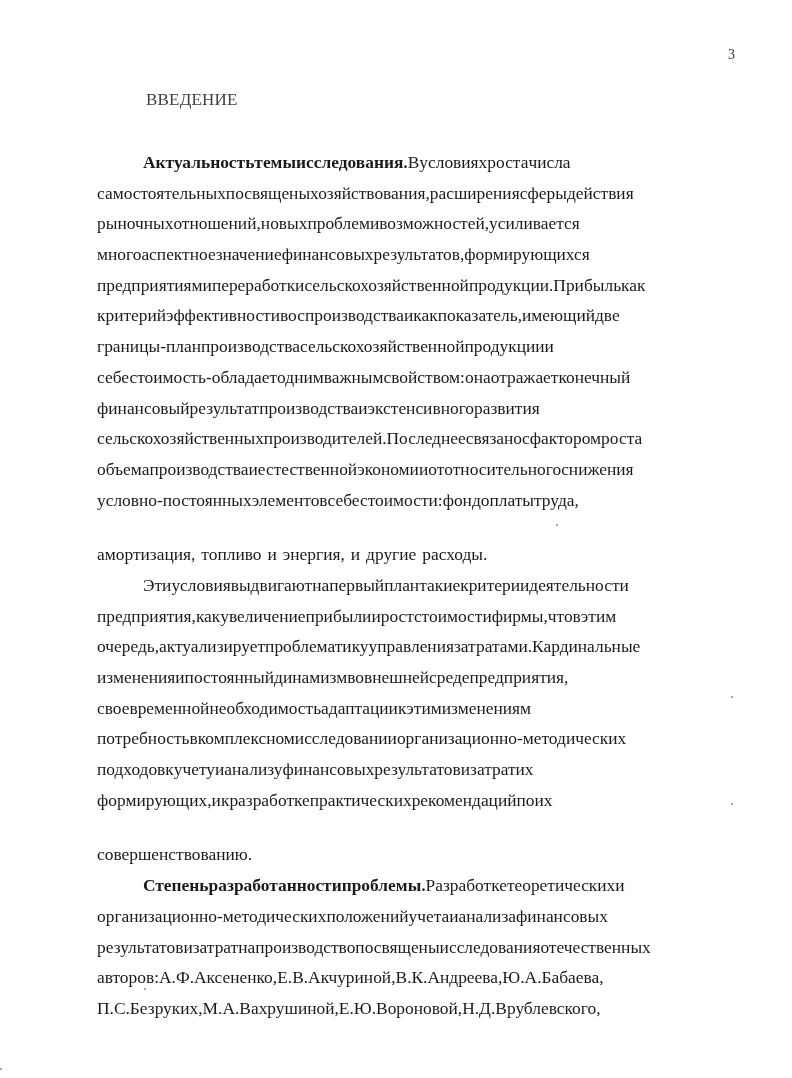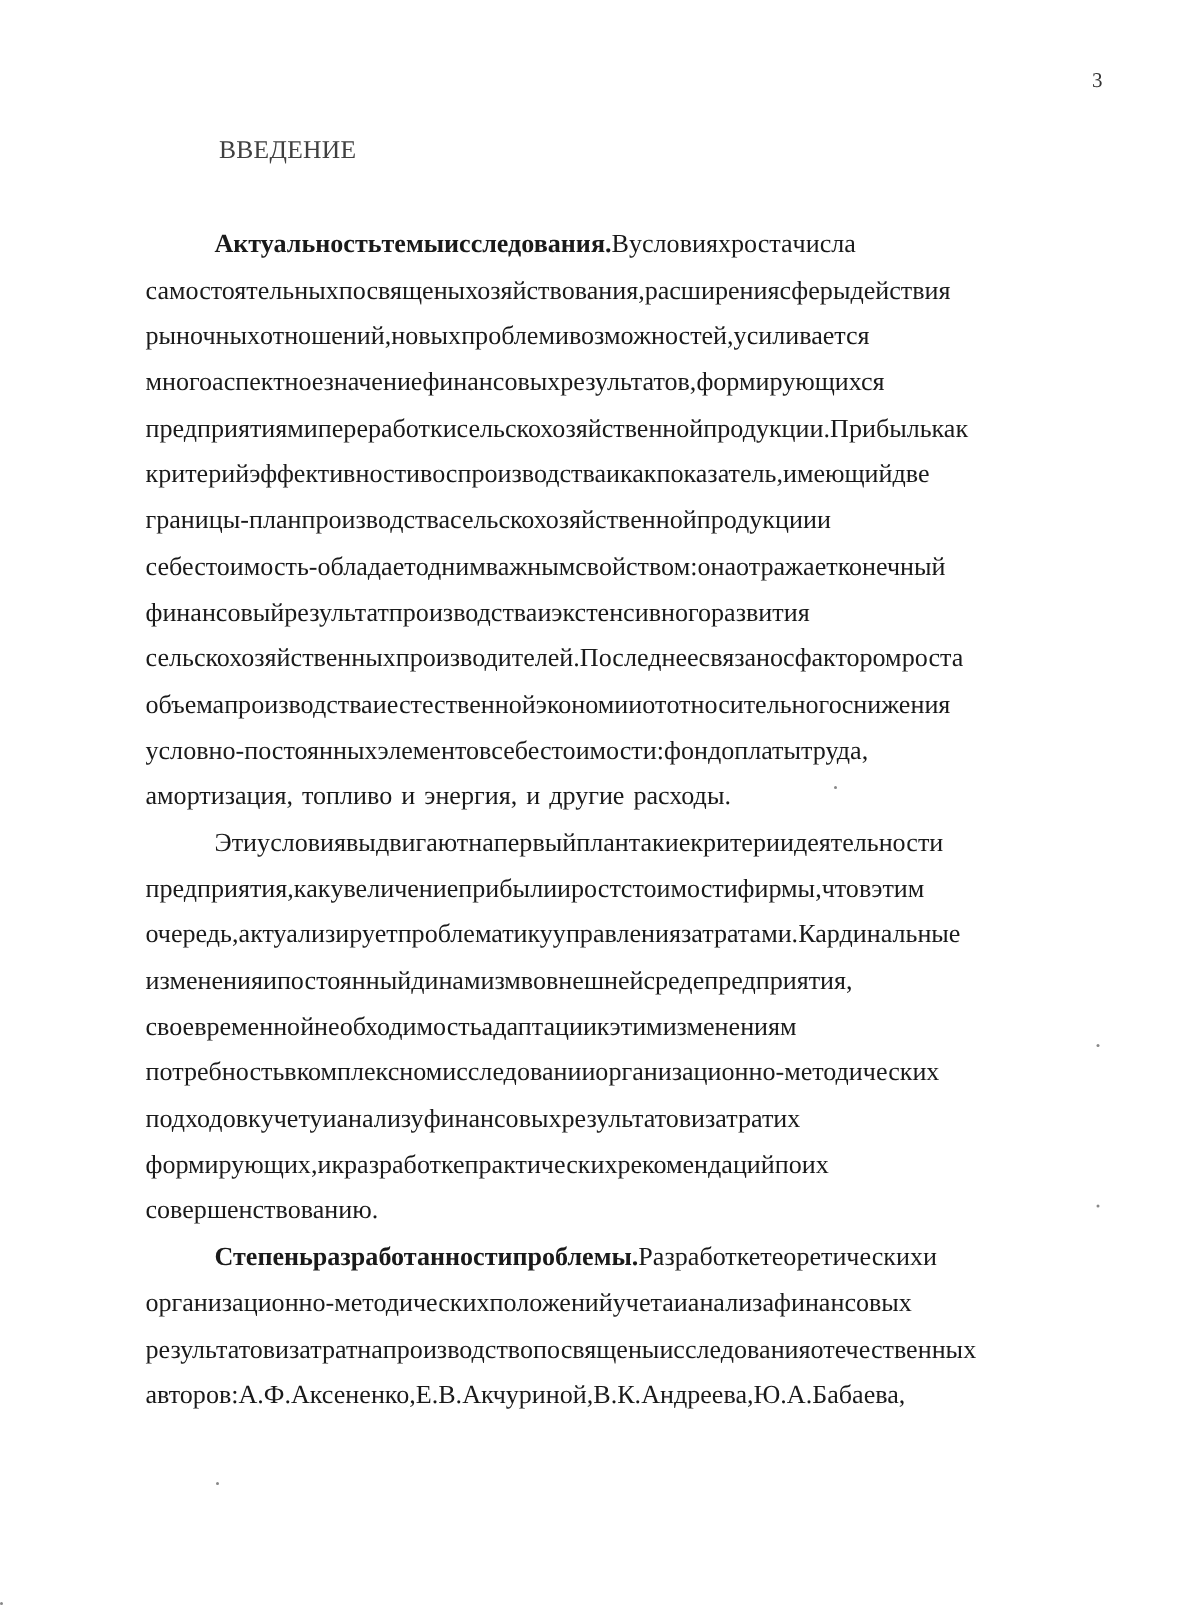--- a/index.html
+++ b/index.html
@@ -47,21 +47,21 @@
       height: 30.7px;
     }
     .line.last {
       text-align-last: left;
     }
     .line-inner {
       display: flex;
       width: 100%;
     }
     .indent .line-inner { padding-left: 46px; box-sizing: border-box; }
-    .last .line-inner { justify-content: flex-start; gap: 6px; }
+    .last .line-inner { justify-content: flex-start; gap: 6px; margin-top: 24px; }
     .bold { font-weight: bold; }
     .speck {
       position: absolute;
       width: 2px; height: 2px;
       background: #888;
       border-radius: 1px;
     }
   </style>
 </head>
 <body>
@@ -354,20 +354,32 @@
           <span>А.Ф.</span>
           <span>Аксененко,</span>
           <span>Е.В.</span>
           <span>Акчуриной,</span>
           <span>В.К.</span>
           <span>Андреева,</span>
           <span>Ю.А.</span>
           <span>Бабаева,</span>
         </div>
       </div>
+      <div class="line">
+        <div class="line-inner">
+          <span>П.С.</span>
+          <span>Безруких,</span>
+          <span>М.А.</span>
+          <span>Вахрушиной,</span>
+          <span>Е.Ю.</span>
+          <span>Вороновой,</span>
+          <span>Н.Д.</span>
+          <span>Врублевского,</span>
+        </div>
+      </div>
     </div>
   </div>
 
 <div class="speck" style="left:556px;top:524px;"></div>
 <div class="speck" style="left:731px;top:696px;"></div>
 <div class="speck" style="left:731px;top:803px;"></div>
 <div class="speck" style="left:144px;top:988px;"></div>
 <div class="speck" style="left:0px;top:1068px;"></div>
 
 </body></html>

